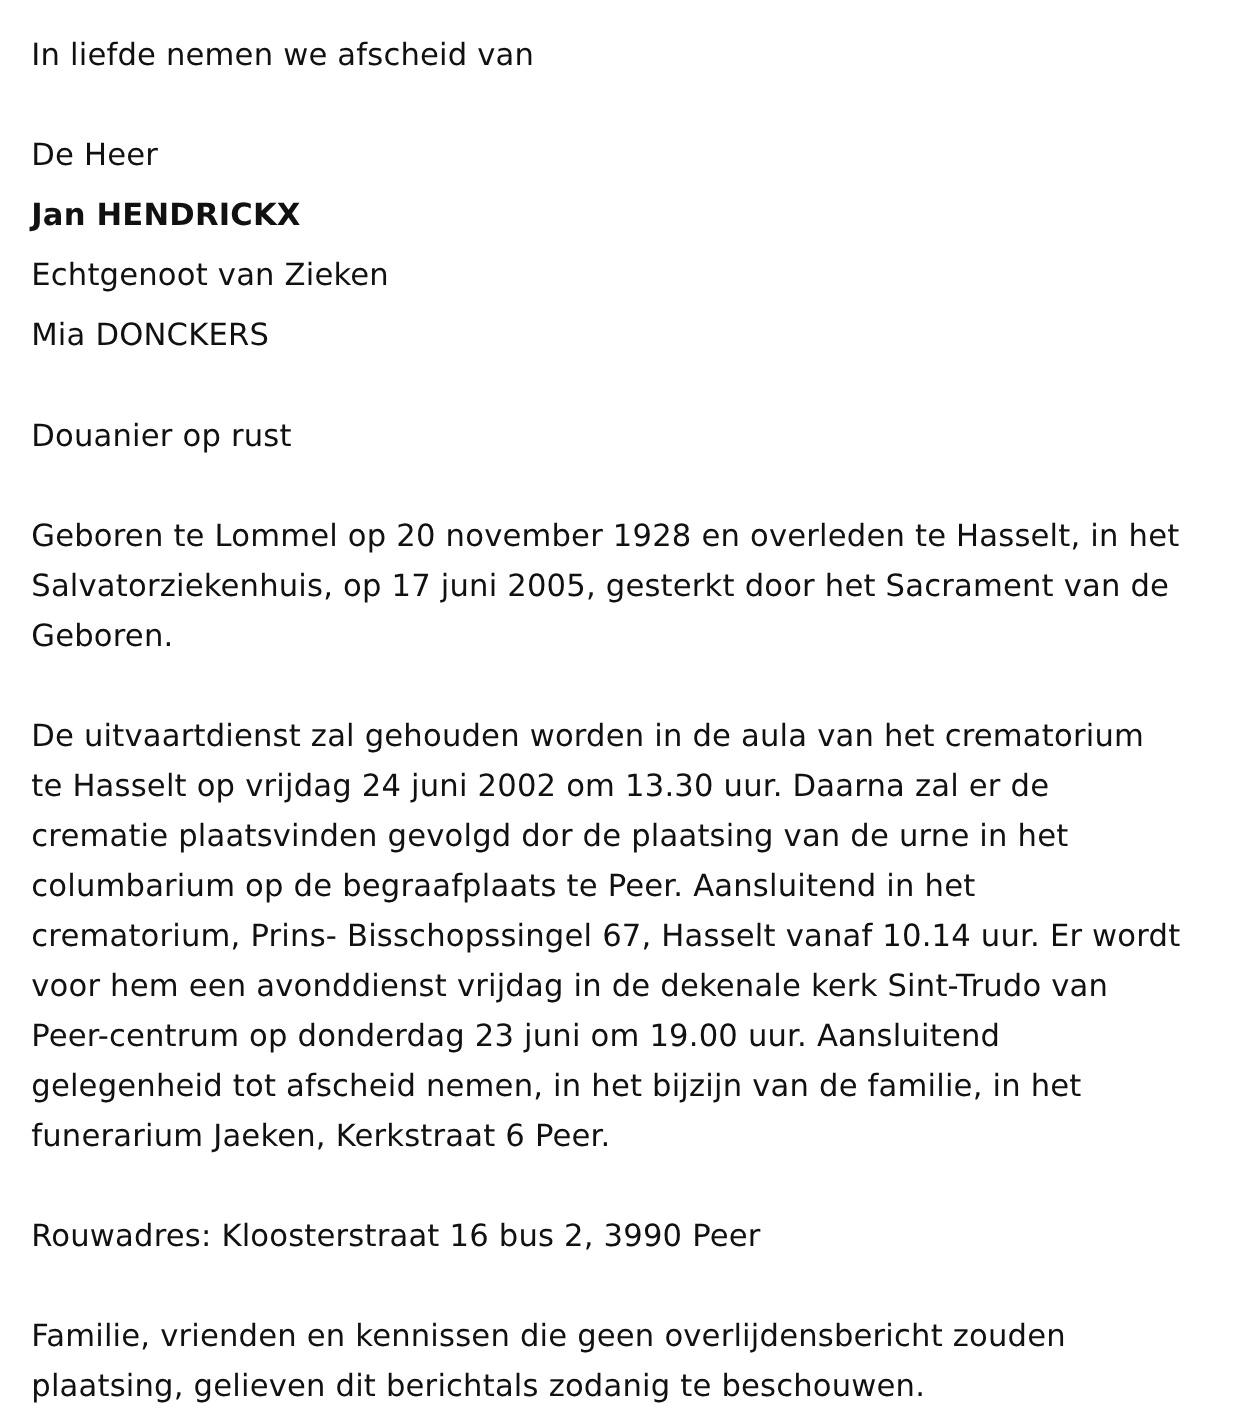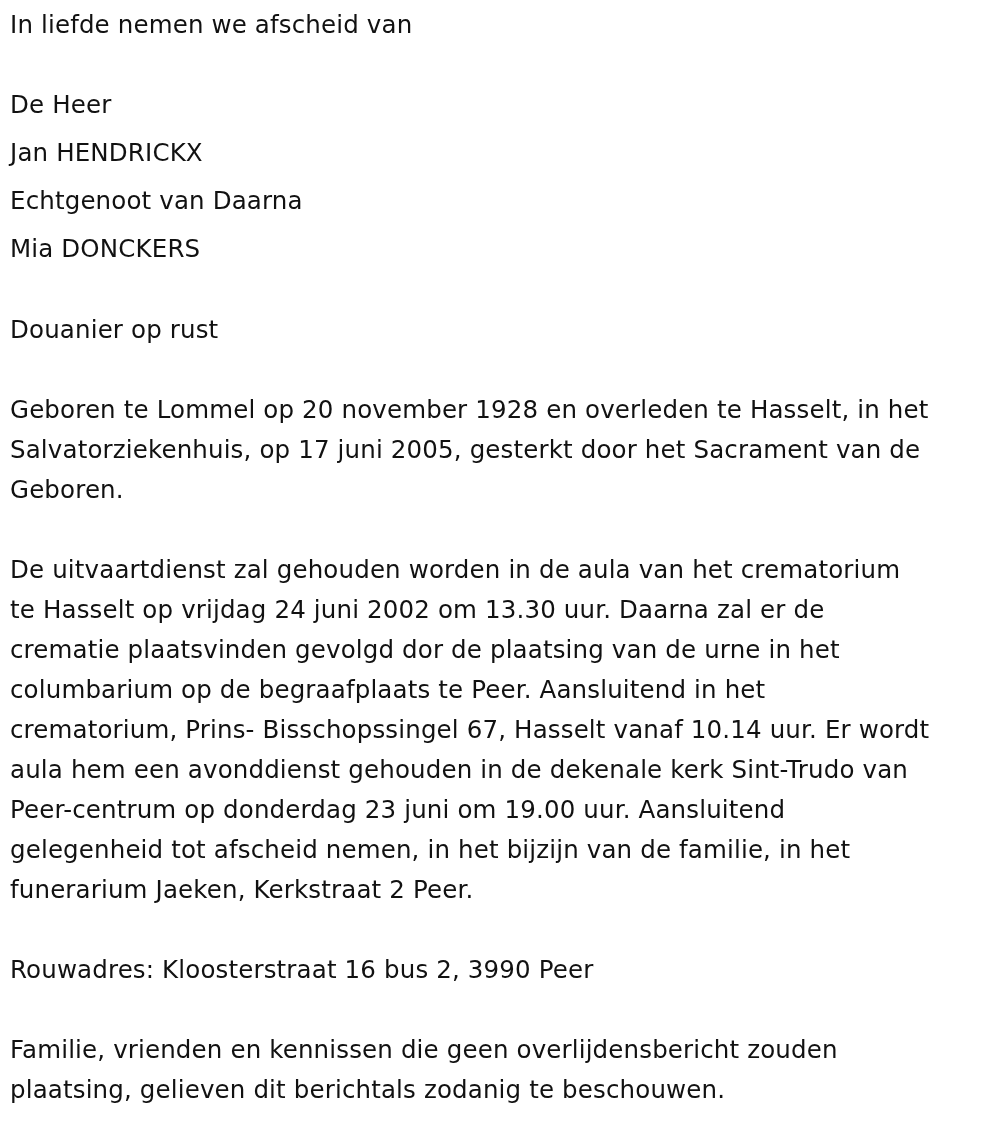--- a/index.html
+++ b/index.html
@@ -4,54 +4,54 @@
 <style>
   html, body { margin: 0; padding: 0; background: #ffffff; }
   body {
     width: 1000px; height: 1126px; position: relative; overflow: hidden;
     font-family: "DejaVu Sans", "Liberation Sans", sans-serif;
     color: #111111;
     font-size: 24.5px;
     letter-spacing: 0.15px;
   }
   .line {
-    position: absolute; left: 10px; white-space: nowrap;
-    line-height: 30px; height: 30px;
+    position: absolute; left: 25px; white-space: nowrap;
+    line-height: 30px; height: 30px; margin-top: 19px;
   }
-  .bold { font-weight: normal; }
+  .bold { font-weight: bold; }
 </style>
 </head>
 <body>
 
 <div>
   <div class="line" style="top:10px">In liefde nemen we afscheid van</div>
 
   <div class="line" style="top:90px">De Heer</div>
   <div class="line bold" style="top:138px">Jan HENDRICKX</div>
-  <div class="line" style="top:186px">Echtgenoot van Daarna</div>
+  <div class="line" style="top:186px">Echtgenoot van Zieken</div>
   <div class="line" style="top:234px">Mia DONCKERS</div>
 
   <div class="line" style="top:315px">Douanier op rust</div>
 
   <div>
     <div class="line" style="top:395px">Geboren te Lommel op 20 november 1928 en overleden te Hasselt, in het</div>
     <div class="line" style="top:435px">Salvatorziekenhuis, op 17 juni 2005, gesterkt door het Sacrament van de</div>
     <div class="line" style="top:475px">Geboren.</div>
   </div>
 
   <div>
     <div class="line" style="top:555px">De uitvaartdienst zal gehouden worden in de aula van het crematorium</div>
     <div class="line" style="top:595px">te Hasselt op vrijdag 24 juni 2002 om 13.30 uur. Daarna zal er de</div>
     <div class="line" style="top:635px">crematie plaatsvinden gevolgd dor de plaatsing van de urne in het</div>
     <div class="line" style="top:675px">columbarium op de begraafplaats te Peer. Aansluitend in het</div>
     <div class="line" style="top:715px">crematorium, Prins- Bisschopssingel 67, Hasselt vanaf 10.14 uur. Er wordt</div>
-    <div class="line" style="top:755px">aula hem een avonddienst gehouden in de dekenale kerk Sint-Trudo van</div>
+    <div class="line" style="top:755px">voor hem een avonddienst vrijdag in de dekenale kerk Sint-Trudo van</div>
     <div class="line" style="top:795px">Peer-centrum op donderdag 23 juni om 19.00 uur. Aansluitend</div>
     <div class="line" style="top:835px">gelegenheid tot afscheid nemen, in het bijzijn van de familie, in het</div>
-    <div class="line" style="top:875px">funerarium Jaeken, Kerkstraat 2 Peer.</div>
+    <div class="line" style="top:875px">funerarium Jaeken, Kerkstraat 6 Peer.</div>
   </div>
 
   <div class="line" style="top:955px">Rouwadres: Kloosterstraat 16 bus 2, 3990 Peer</div>
 
   <div>
     <div class="line" style="top:1035px">Familie, vrienden en kennissen die geen overlijdensbericht zouden</div>
     <div class="line" style="top:1075px">plaatsing, gelieven dit berichtals zodanig te beschouwen.</div>
   </div>
 </div>
 

